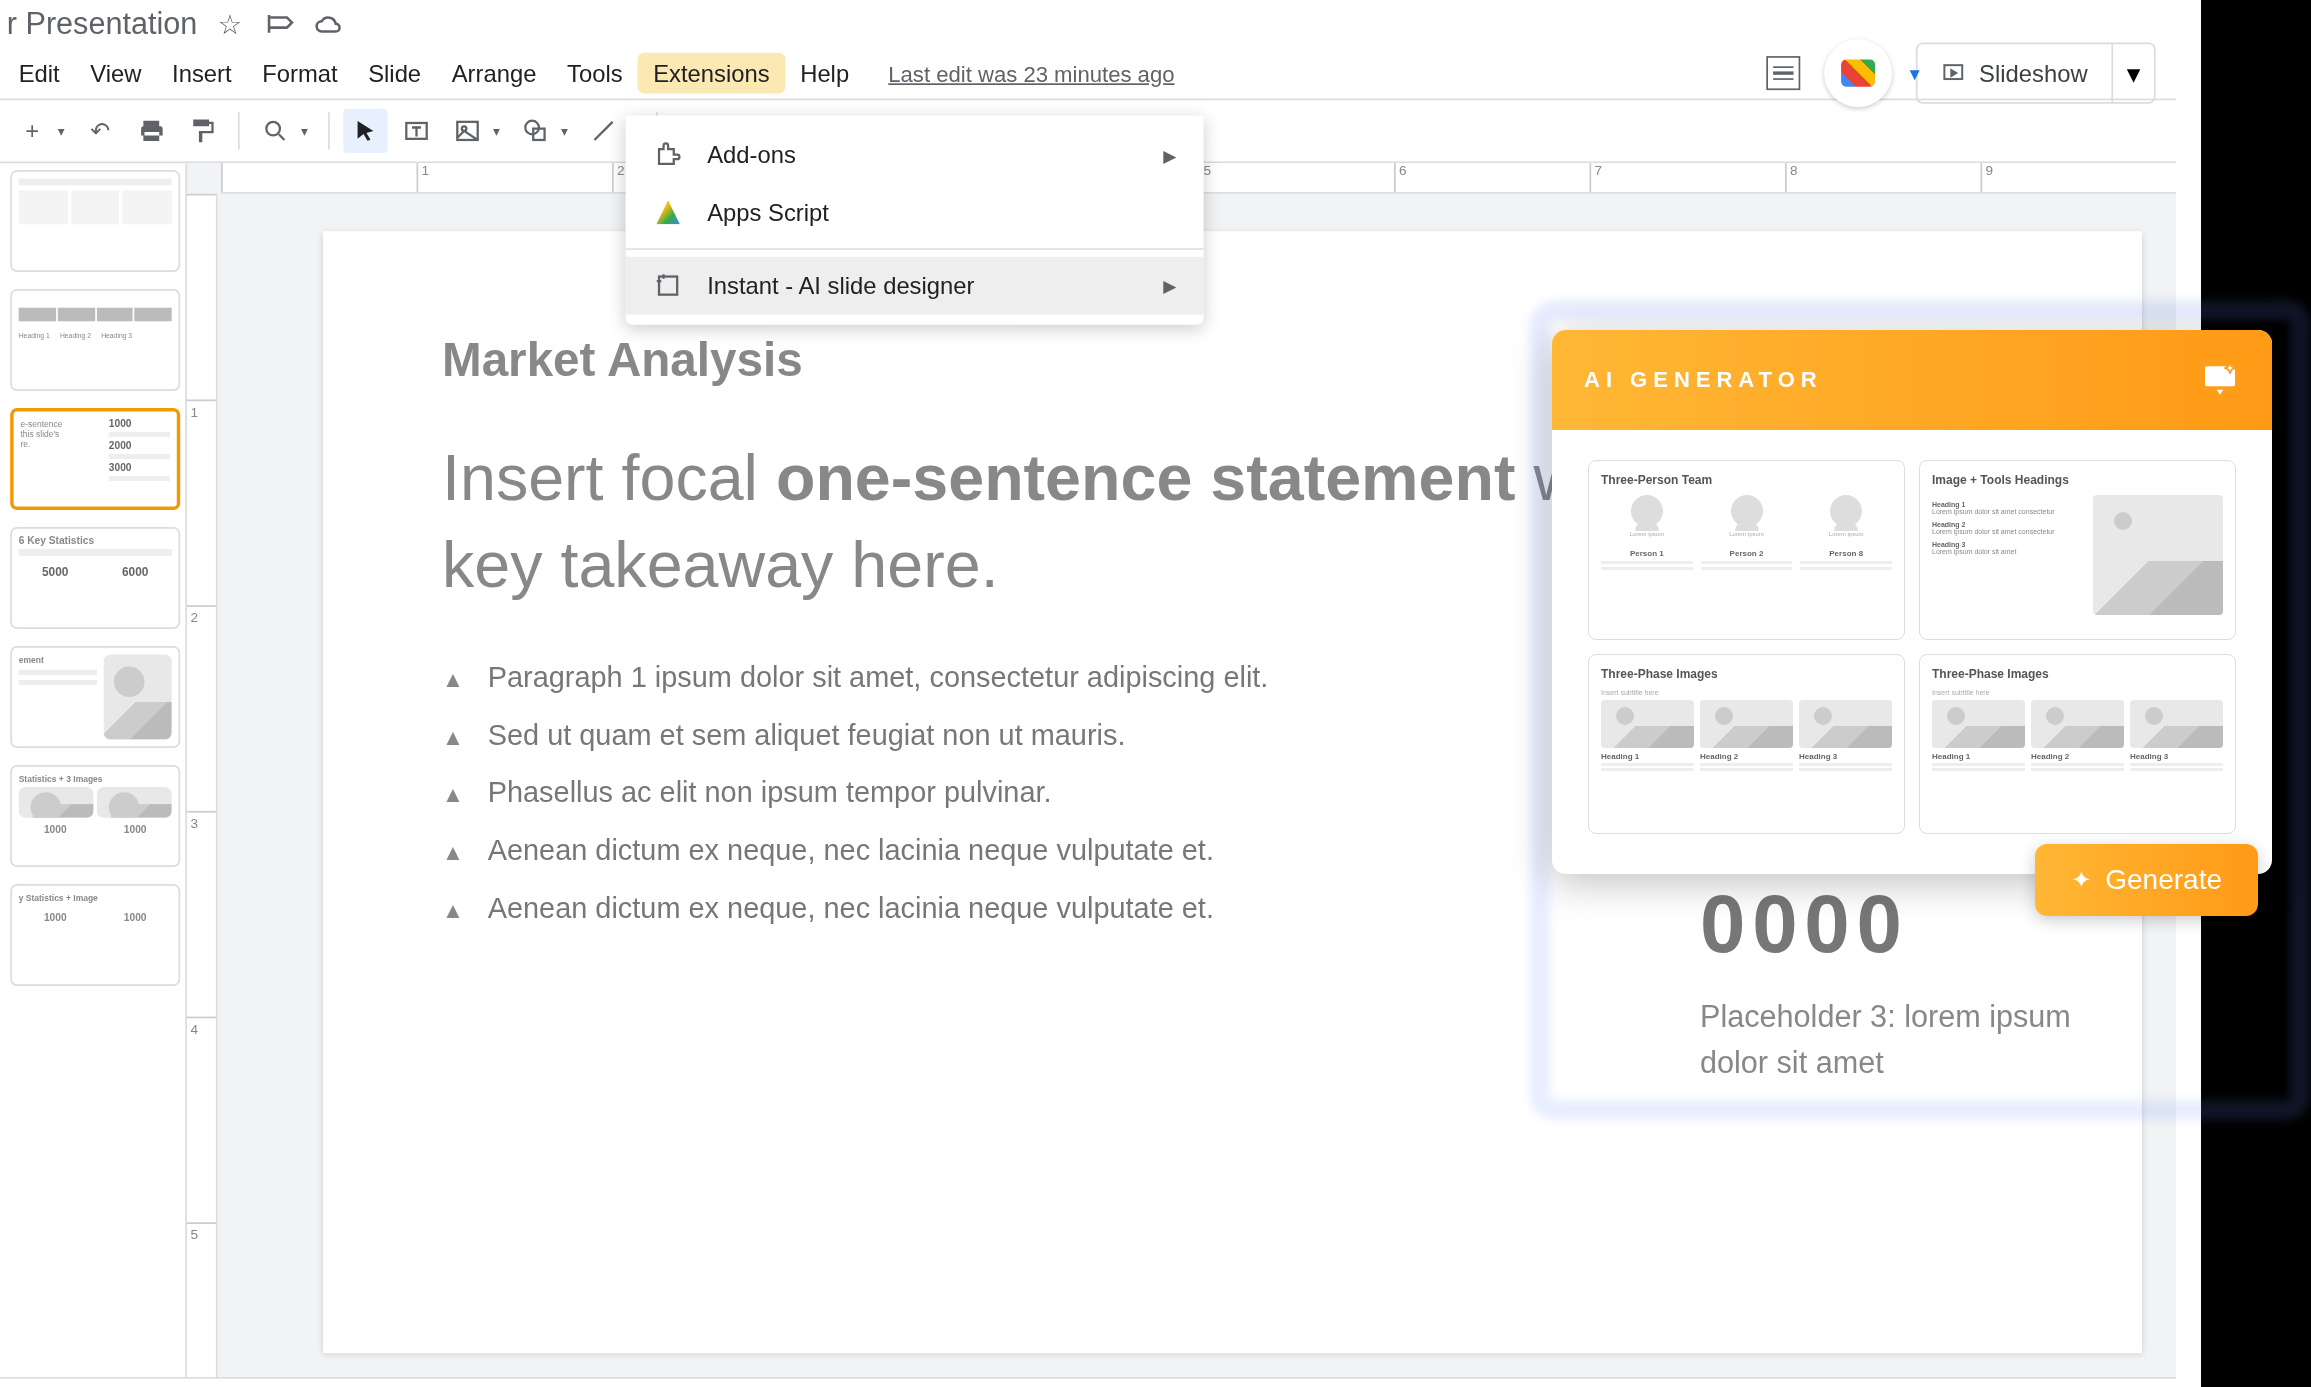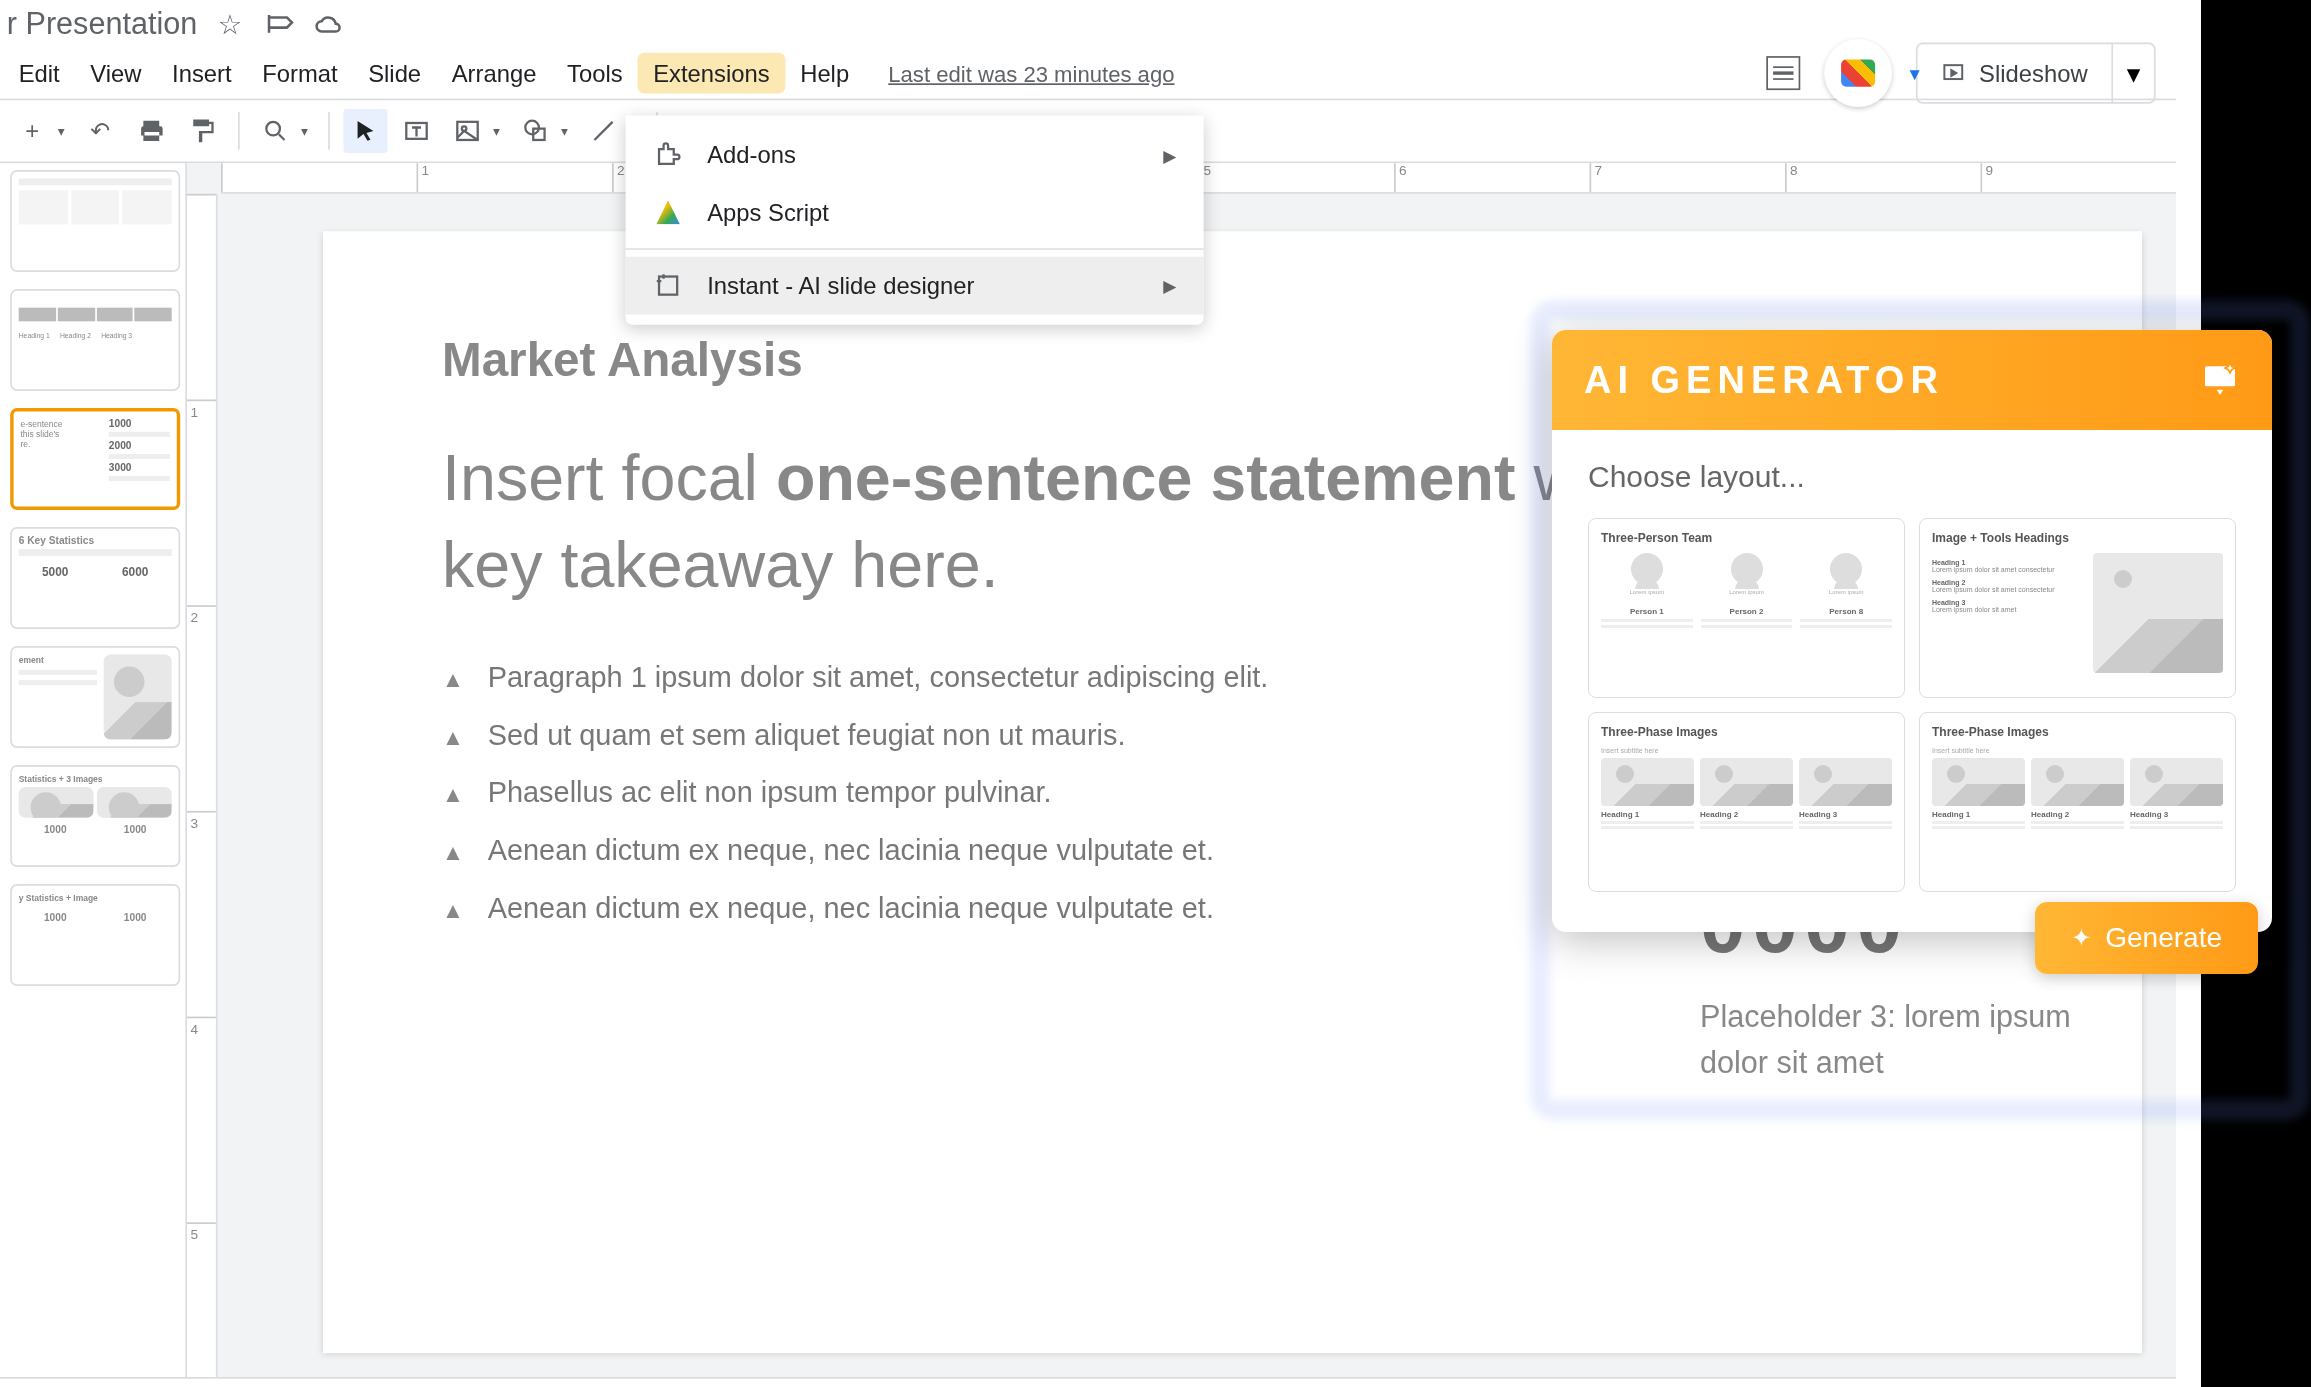--- a/index.html
+++ b/index.html
@@ -67,21 +67,21 @@
 .dropdown { position: absolute; left: 368px; top: 68px; width: 340px; background: #fff; box-shadow: 0 2px 10px rgba(0,0,0,0.2); border-radius: 0 0 4px 4px; padding: 6px 0; z-index: 50; }
 .dd-item { display: flex; align-items: center; padding: 8px 16px; font-size: 14px; color: #202124; gap: 14px; cursor: pointer; }
 .dd-item.hov { background: #eee; }
 .dd-ic { width: 18px; height: 18px; display: flex; align-items: center; justify-content: center; color: #5f6368; }
 .dd-arrow { margin-left: auto; font-size: 10px; color: #5f6368; }
 .apps-ic { background: linear-gradient(135deg,#ea4335,#fbbc04,#34a853,#4285f4); width: 14px; height: 14px; clip-path: polygon(50% 0,100% 100%,0 100%); }
 
 
 .ai-panel { position: absolute; left: 1552px; top: 330px; width: 720px; background: #fff; border-radius: 14px; box-shadow: 0 8px 40px rgba(0,0,0,0.25); overflow: visible; z-index: 100; }
 .ai-header { background: linear-gradient(90deg, #ffb735, #ff9a16); padding: 28px 32px; display: flex; align-items: center; justify-content: space-between; border-radius: 14px 14px 0 0; }
-.ai-title { font-size: 38px; font-weight: 700; color: #fff; letter-spacing: 6px; }
+.ai-title { font-size: 22px; font-weight: 700; color: #fff; letter-spacing: 6px; }
 .ai-logo { color: #fff; }
 .ai-body { padding: 30px 36px 40px; }
 .ai-choose { font-size: 30px; color: #666; margin-bottom: 24px; }
 .layouts { display: grid; grid-template-columns: 1fr 1fr; gap: 14px; }
 .layout { border: 1px solid #ddd; border-radius: 8px; padding: 12px; height: 180px; cursor: pointer; overflow: hidden; }
 .layout-title { font-size: 12px; font-weight: 700; color: #555; margin-bottom: 8px; }
 .persons { display: flex; gap: 8px; }
 .person { flex: 1; text-align: center; }
 .avatar { width: 32px; height: 32px; background: #ddd; border-radius: 50%; margin: 0 auto 4px; position: relative; }
 .avatar::after { content: ''; position: absolute; bottom: -4px; left: 4px; right: 4px; height: 10px; background: #ddd; border-radius: 10px 10px 0 0; }
@@ -408,21 +408,20 @@
 <div class="ai-panel">
   <div class="ai-header">
     <span class="ai-title">AI GENERATOR</span>
     <span class="ai-logo"><svg width="40" height="40" viewBox="0 0 24 24" fill="#fff">
           <rect x="3" y="5" width="18" height="12" rx="1"></rect>
           <path d="M10 19h4l-2 3z"></path>
           <path d="M18 3l1 2 2 1-2 1-1 2-1-2-2-1 2-1z" fill="#fff" stroke="#ff9a16"></path>
         </svg></span>
   </div>
   <div class="ai-body">
-    <div class="ai-choose">Choose layout...</div>
     <div class="layouts">
       <div class="layout">
         <div class="layout-title">Three-Person Team</div>
         <div class="persons">
           <div class="person">
               <div class="avatar"></div>
               <div class="p-sub">Lorem ipsum</div>
               <div class="p-name">Person 1</div>
               <div class="p-line"></div>
               <div class="p-line"></div>

